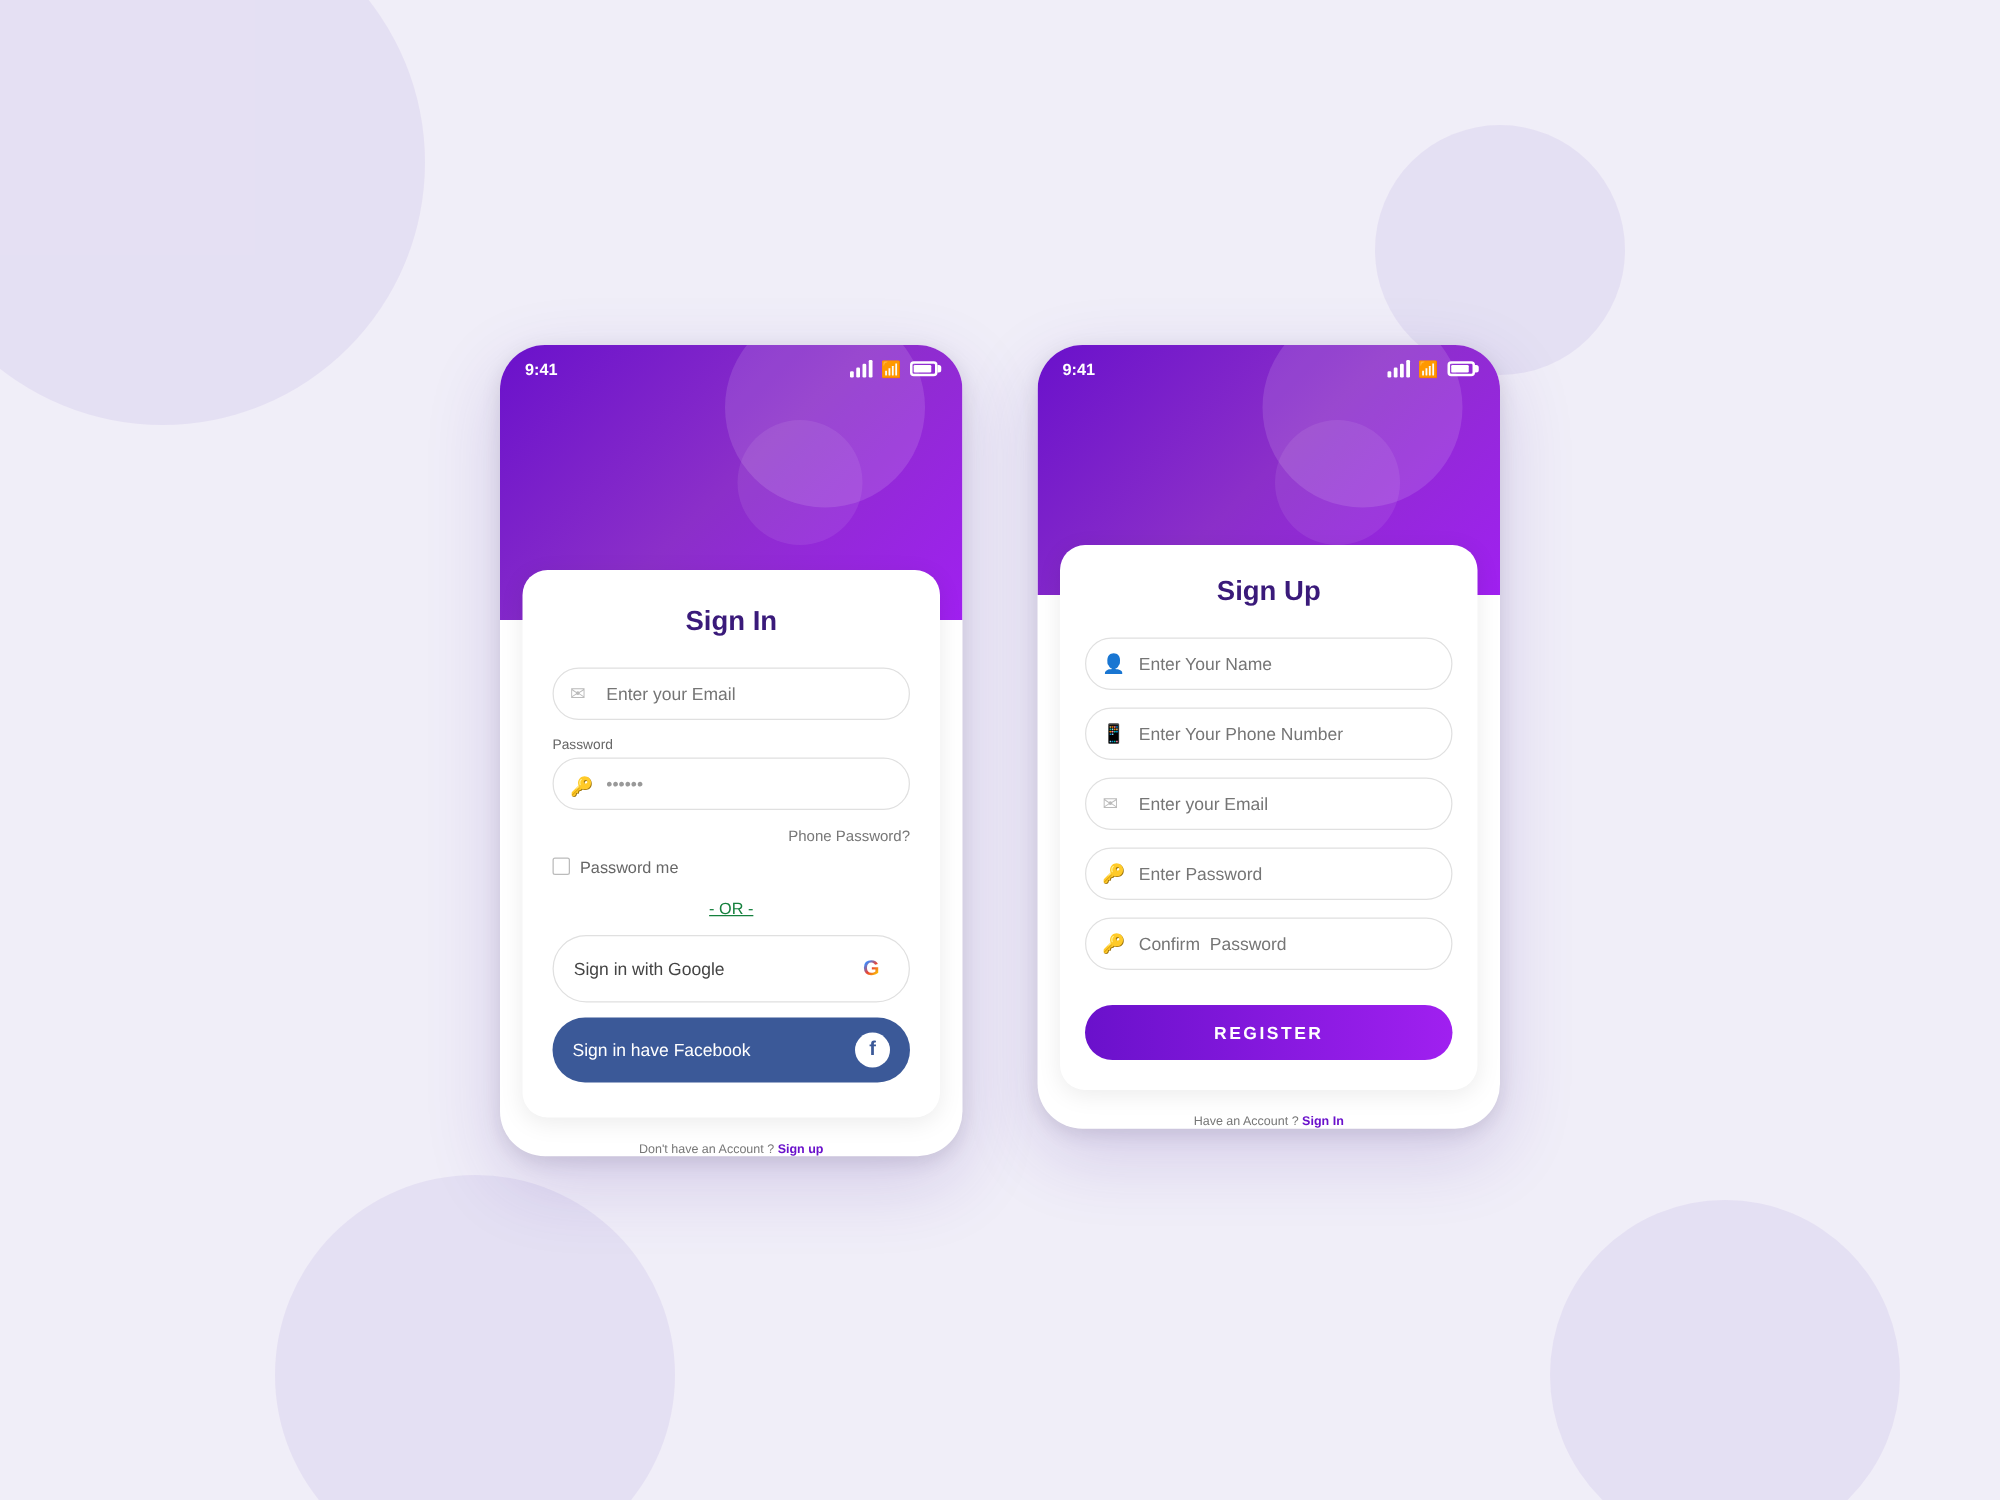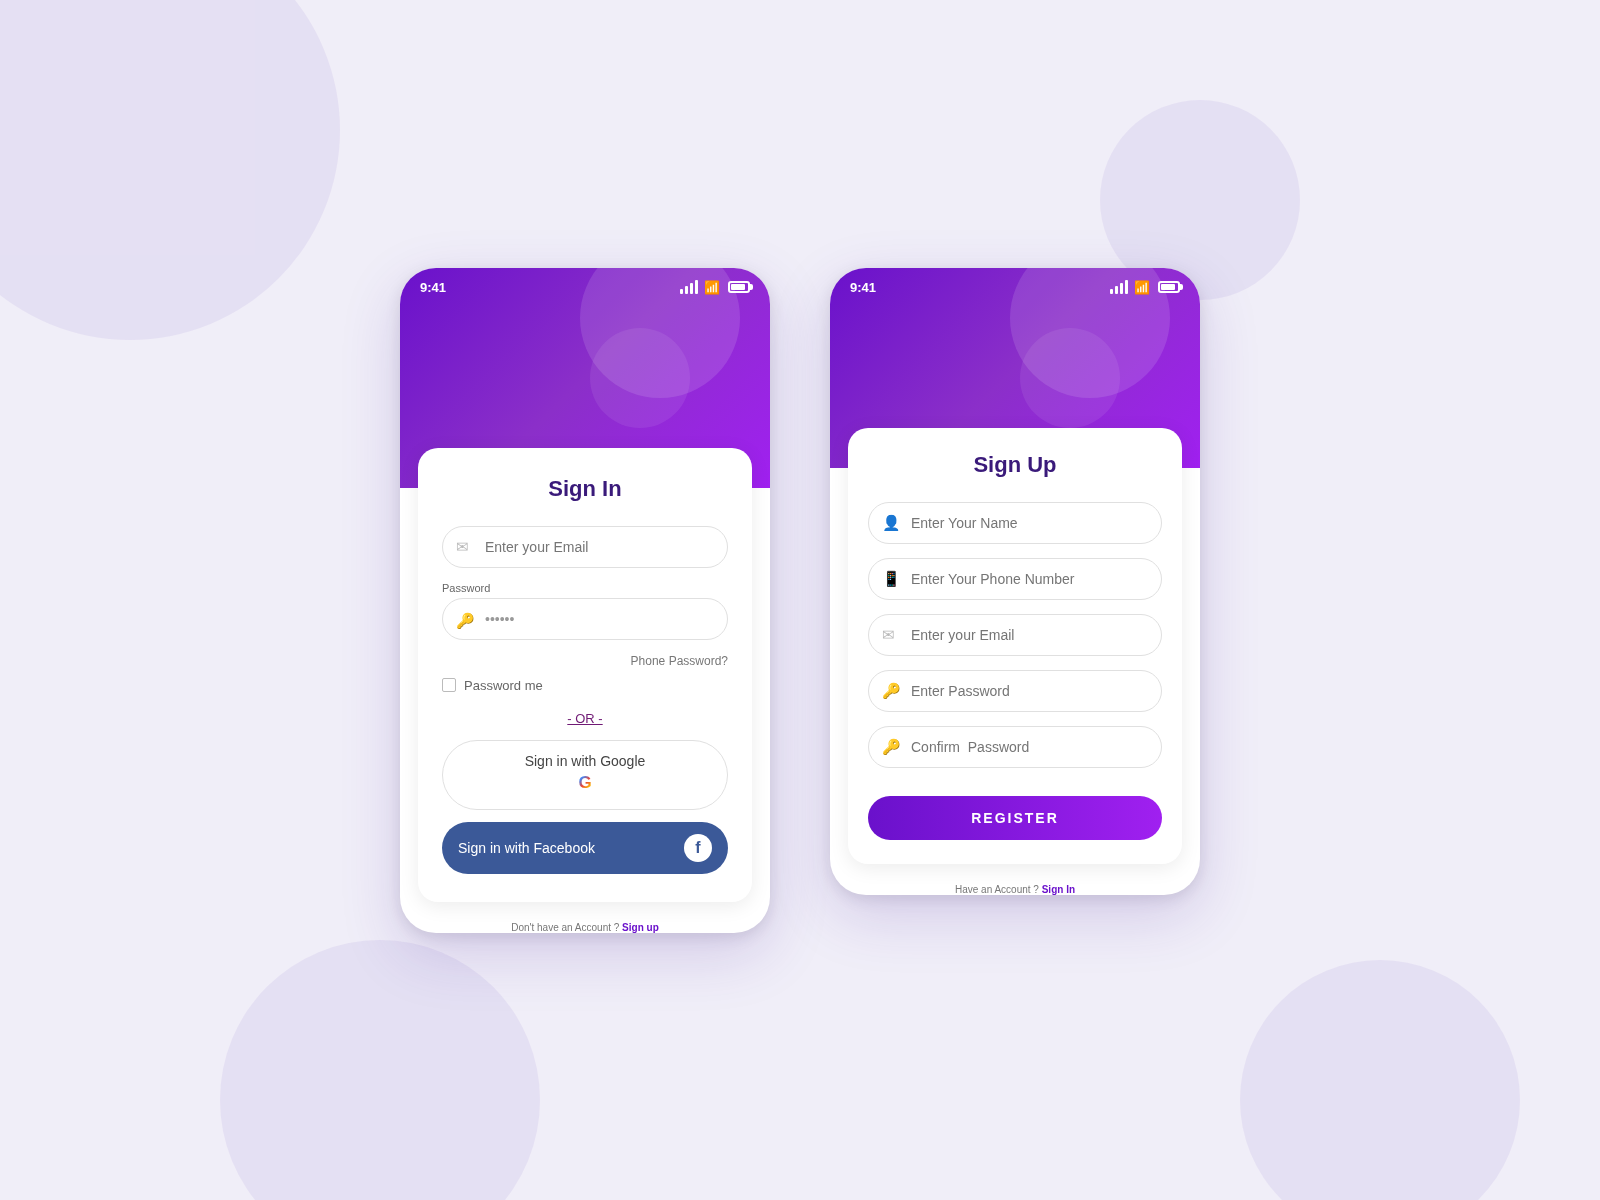--- a/index.html
+++ b/index.html
@@ -229,42 +229,41 @@
       color: white;
       font-size: 14px;
       font-weight: 700;
       letter-spacing: 2px;
       cursor: pointer;
       text-transform: uppercase;
     }
 
     .or-divider {
       text-align: center;
-      color: #701a75;
+      color: #15803d;
       font-size: 13px;
       margin: 14px 0;
       text-decoration: underline;
     }
 
     
     .btn-google {
       width: 100%;
       padding: 12px 16px;
       border-radius: 50px;
       border: 1.5px solid #e0e0e0;
       background: white;
       color: #444;
       font-size: 14px;
       font-weight: 500;
       cursor: pointer;
       display: flex;
       align-items: center;
       justify-content: space-between;
       margin-bottom: 12px;
-      flex-direction: column;
     }
 
     .btn-facebook {
       width: 100%;
       padding: 12px 16px;
       border-radius: 50px;
       border: none;
       background: #3b5998;
       color: white;
       font-size: 14px;
@@ -418,21 +417,21 @@
       
       <button class="btn-google">
         <span>Sign in with Google</span>
         <div class="google-icon">
           <span class="g-letter">G</span>
         </div>
       </button>
 
       
       <button class="btn-facebook">
-        <span>Sign in with Facebook</span>
+        <span>Sign in have Facebook</span>
         <div class="facebook-icon-badge">
           <span style="font-weight:900;font-size:16px;">f</span>
         </div>
       </button>
     </div>
 
     <div class="phone-bottom-link">
       <span>Don't have an Account ?</span>
       <a href="#">Sign up</a>
     </div>

